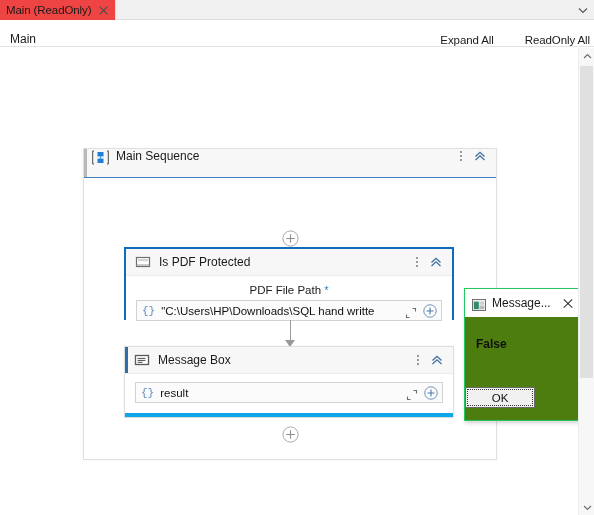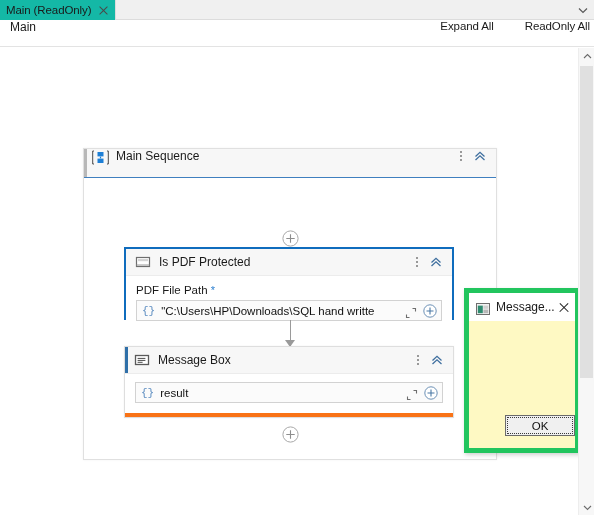--- a/index.html
+++ b/index.html
@@ -21,21 +21,21 @@
     position: absolute; left: 0; top: 0;
     width: 594px; height: 20px;
     background: #f0f0f0;
     border-bottom: 1px solid #dcdcdc;
   }
   .tab-active {
     position: absolute; left: 0; top: 0;
     height: 20px;
     display: flex; align-items: center;
     padding: 0 6px 0 6px;
-    background: #14b8a6;
+    background: #ef4444;
     border-right: 1px solid #dcdcdc;
   }
   .tab-title {
     font-size: 11.5px; color: #1a1a1a;
     white-space: nowrap;
     letter-spacing: -0.1px;
   }
   .tab-close {
     margin-left: 7px;
     width: 11px; height: 11px;
@@ -56,21 +56,21 @@
     width: 14px; height: 12px; cursor: pointer;
   }
   .tab-overflow svg { display: block; }
 
   
   .cmdbar {
     position: absolute; left: 0; top: 20px;
     width: 594px; height: 27px;
     background: #ffffff;
     border-bottom: 1px solid #e3e3e3;
-    display: flex; align-items: flex-start;
+    display: flex; align-items: flex-end;
   }
   .breadcrumb {
     margin-left: 10px;
     font-size: 12px; color: #1a1a1a;
   }
   .cmdbar-right {
     margin-left: auto; margin-right: 4px;
     display: flex; align-items: center; gap: 8px;
   }
   .cmd-link {
@@ -150,21 +150,21 @@
     position: absolute; left: 0; bottom: -1px;
     width: 0; height: 0;
     border-left: 5.5px solid transparent;
     border-right: 5.5px solid transparent;
     border-top: 7px solid #9a9a9a;
   }
 
   
   .activity {
     position: absolute;
-    background: #f97316;
+    background: #0ea5e9;
   }
   .activity.selected {
     border: 2px solid #0f6cbd;
   }
   .activity.plain {
     border: 1px solid #dedede;
     box-shadow: 0 0 2px rgba(0,0,0,0.05);
   }
   .act-header {
     position: relative;
@@ -179,20 +179,21 @@
     left: 0; top: 0; bottom: 0; width: 3px;
     background: #2f6fa8;
   }
   .act-icon { width: 16px; height: 16px; margin-right: 8px; flex: 0 0 auto; }
   .act-title { font-size: 12px; color: #1a1a1a; }
 
   .act-body { padding: 8px 10px 10px 10px; background: #ffffff; }
   .field-label {
     font-size: 11.5px; color: #1a1a1a;
     margin-bottom: 4px;
+    text-align: center;
   }
   .req-star { color: #2c7fd0; font-size: 11px; }
 
   .expr-field {
     display: flex; align-items: center;
     height: 21px;
     border: 1px solid #d2d2d2;
     background: #fbfbfb;
     padding: 0 4px 0 5px;
   }
@@ -206,23 +207,23 @@
     white-space: nowrap; overflow: hidden;
     flex: 1 1 auto;
   }
   .expand-icon { width: 12px; height: 12px; margin: 0 6px 0 2px; cursor: pointer; flex: 0 0 auto; }
   .plus-circ { width: 14px; height: 14px; cursor: pointer; flex: 0 0 auto; }
 
   
   .dialog {
     position: absolute;
     left: 464px; top: 240px;
-    width: 116px; height: 165px;
-    background: #fef9c3;
-    border: 5px solid #22c55e;
+    width: 116px; height: 133px;
+    background: #4d7c0f;
+    border: 1px solid #22c55e;
     box-shadow: 1px 2px 4px rgba(0,0,0,0.18);
     z-index: 40;
   }
   .dlg-titlebar {
     height: 28px;
     display: flex; align-items: center;
     padding: 0 5px 0 7px;
     background: #ffffff;
   }
   .dlg-icon {
@@ -243,22 +244,22 @@
   }
   .dlg-close::before { transform: rotate(45deg); }
   .dlg-close::after  { transform: rotate(-45deg); }
 
   .dlg-message {
     padding: 20px 0 0 11px;
     font-size: 12px; color: #111111;
     font-weight: 600;
   }
   .dlg-footer {
-    position: absolute; left: 9px; right: 0; bottom: 12px;
-    display: flex; justify-content: flex-end;
+    position: absolute; left: 0; right: 0; bottom: 12px;
+    display: flex; justify-content: flex-start;
   }
   .dlg-ok {
     width: 70px; height: 21px;
     background: #f0f0f0;
     border: 1.5px solid #6b6b6b;
     display: flex; align-items: center; justify-content: center;
     cursor: pointer;
     padding: 1px;
   }
   .dlg-ok-inner {
@@ -466,20 +467,21 @@
           <svg width="14" height="12" viewBox="0 0 14 12">
             <rect x="0.5" y="0.5" width="13" height="11" fill="#f2f2f2" stroke="#6e6e6e" stroke-width="1"></rect>
             <rect x="1.8" y="2.6" width="5" height="7.6" fill="#2e8b6f"></rect>
             <rect x="7.4" y="2.6" width="4.8" height="3.2" fill="#cfcfcf"></rect>
             <rect x="7.4" y="6.6" width="4.8" height="3.6" fill="#b8b8b8"></rect>
           </svg>
         </span>
         <span class="dlg-title">Message...</span>
         <span class="dlg-close"></span>
       </div>
+      <div class="dlg-message">False</div>
       <div class="dlg-footer">
         <div class="dlg-ok">
           <span class="dlg-ok-inner">OK</span>
         </div>
       </div>
     </div>
 
   </div>
 
   <div class="vscroll">

